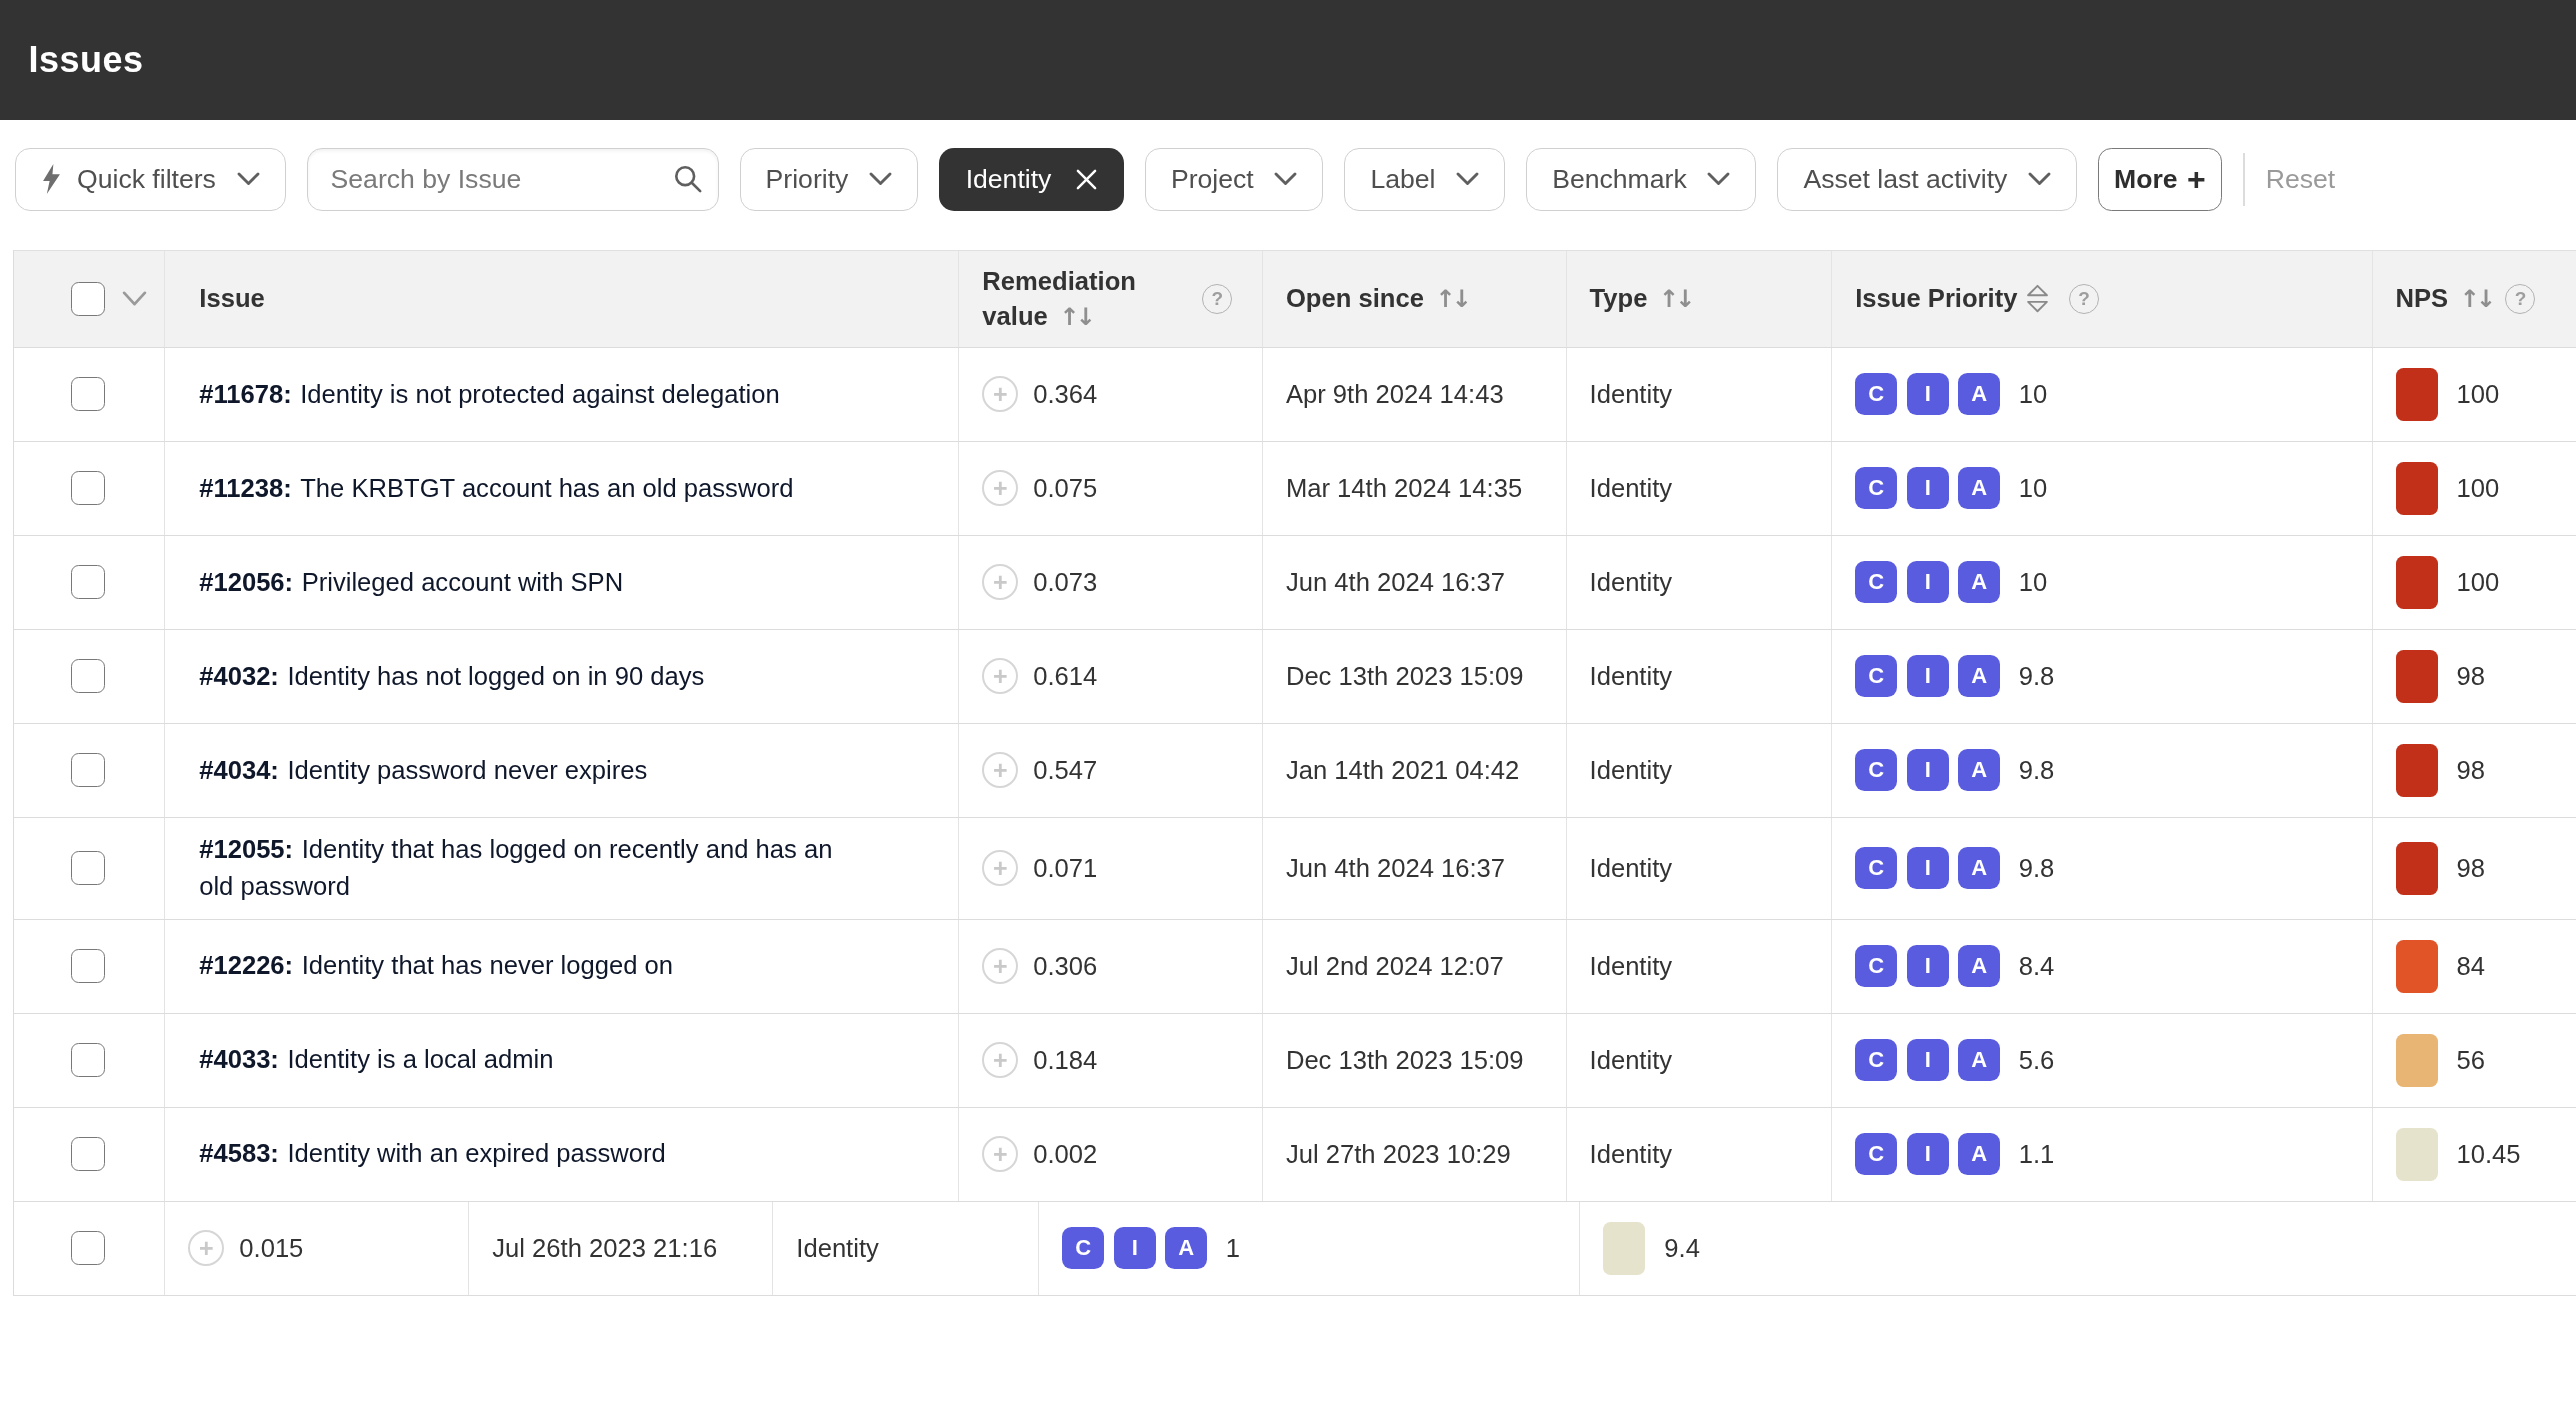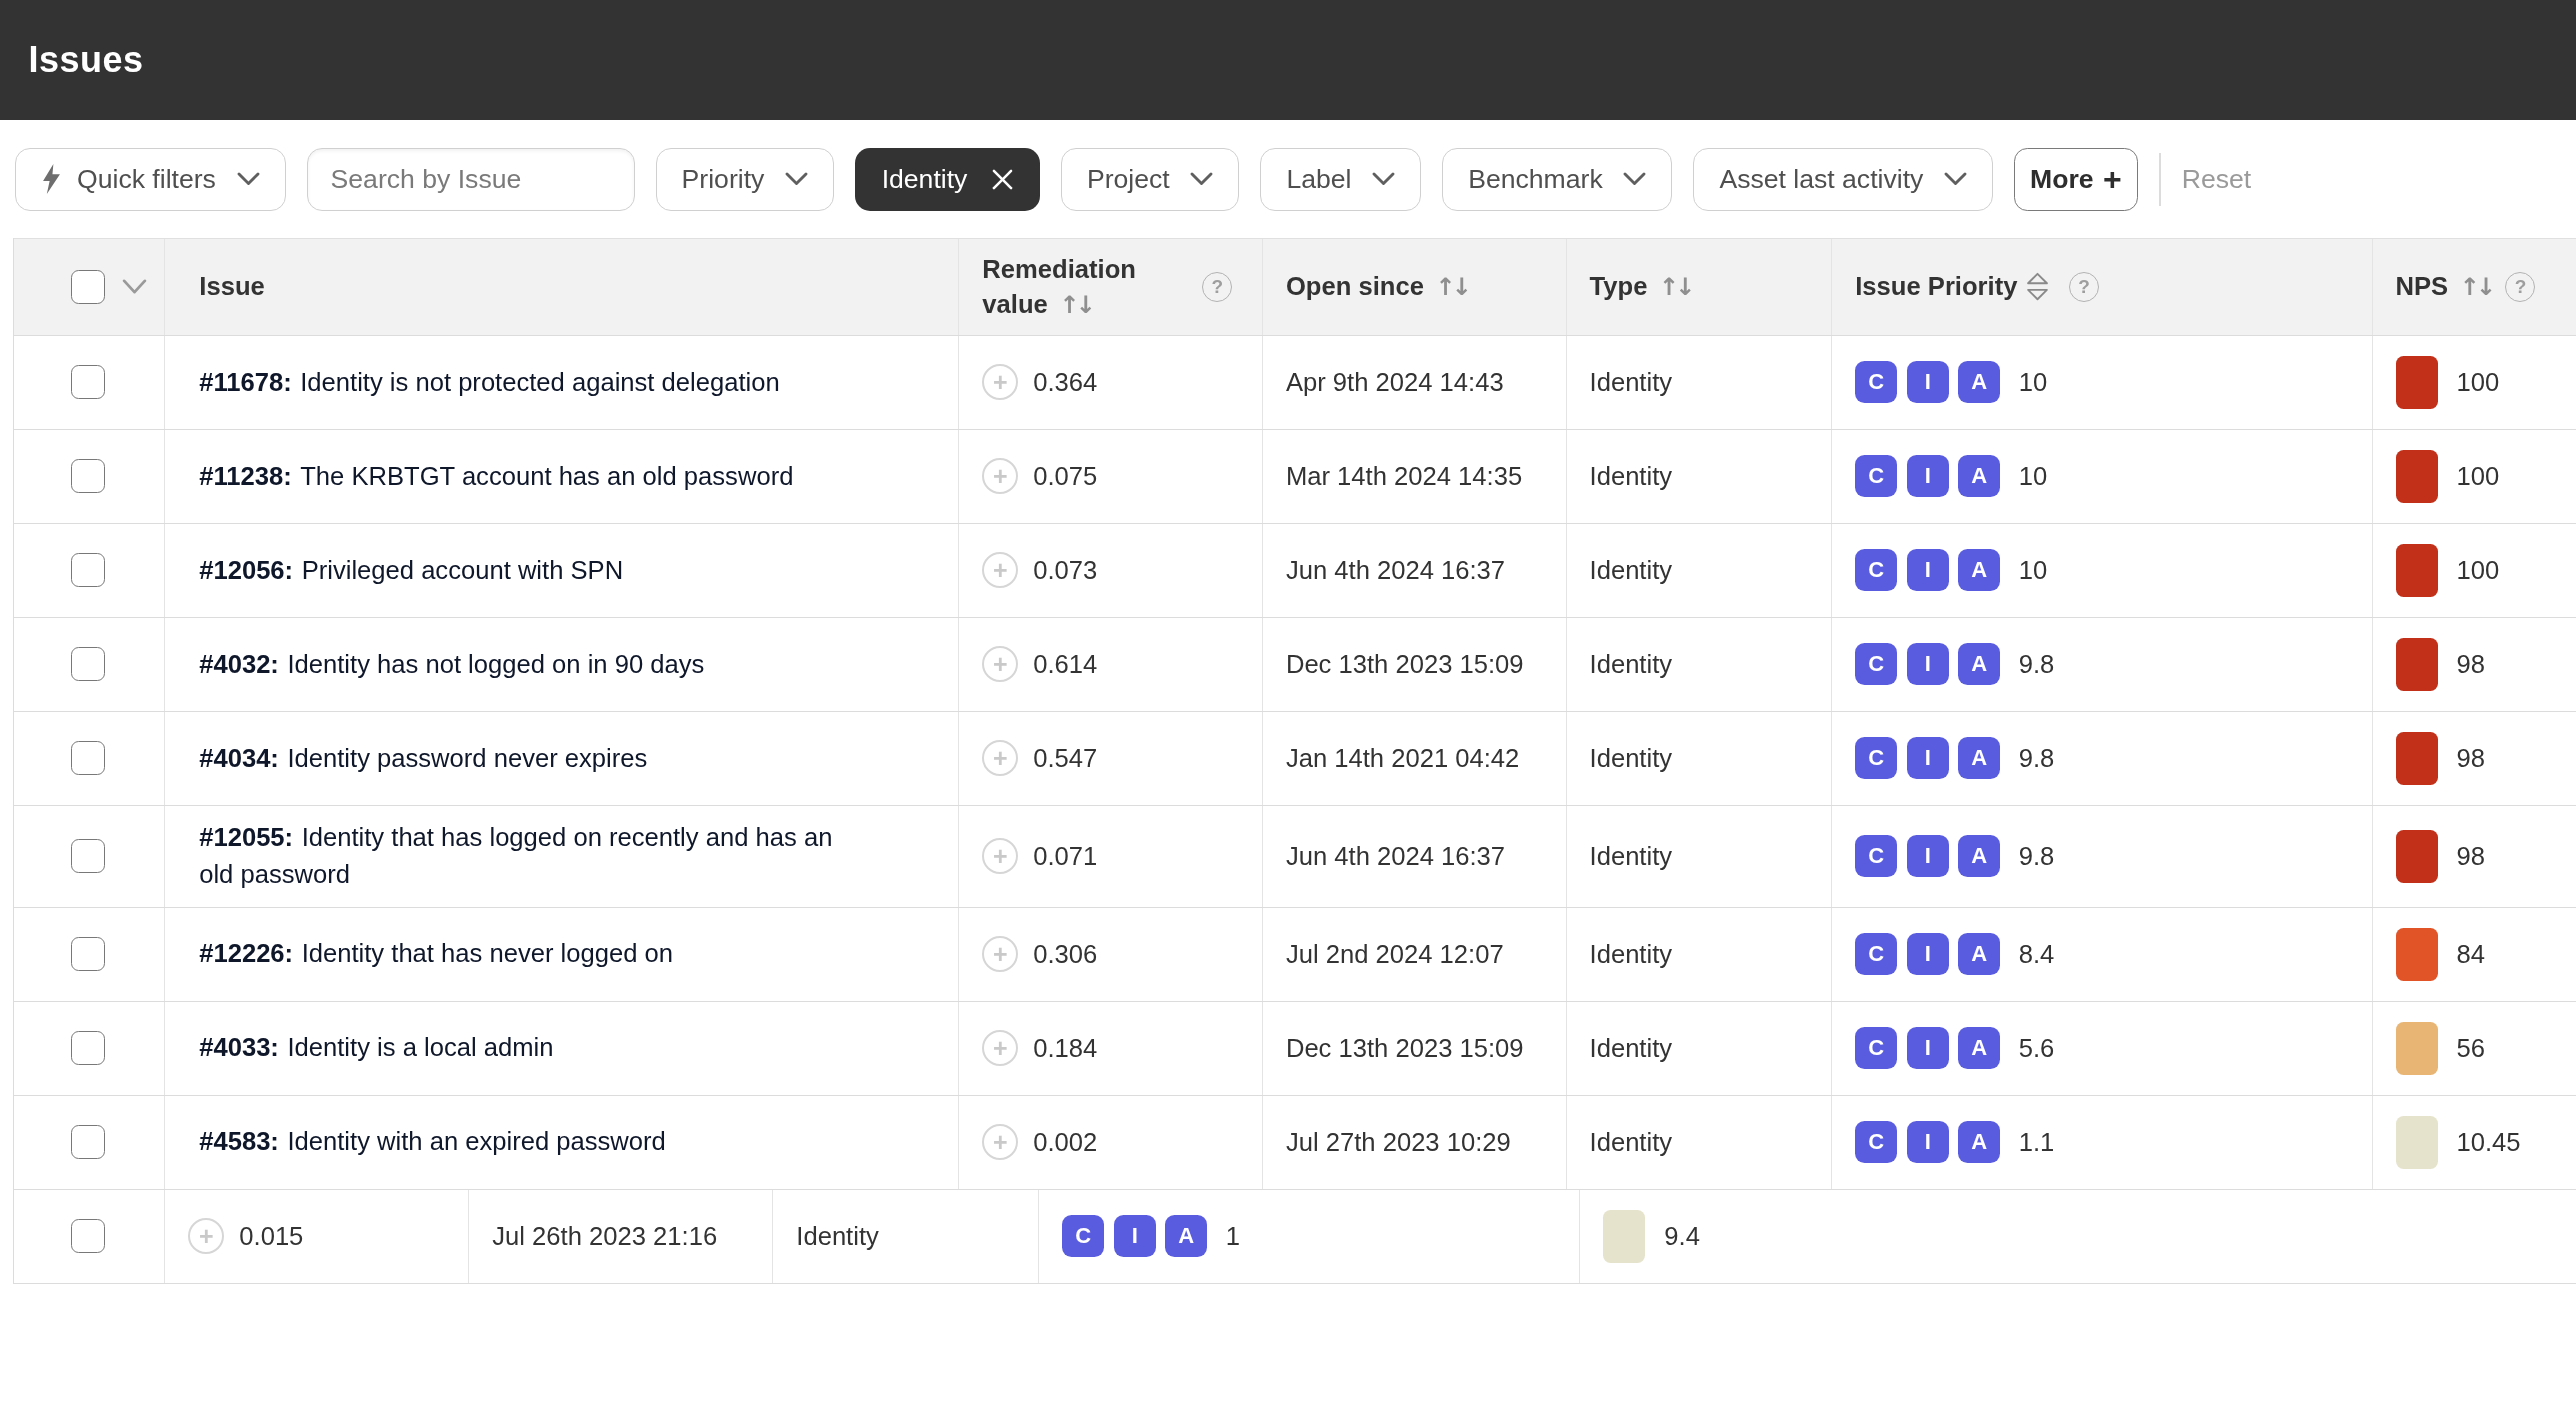--- a/index.html
+++ b/index.html
@@ -9,40 +9,40 @@
   
   .topbar { height:120px; background:#333333; display:flex; align-items:center; padding-left:28.5px; }
   .topbar-title { color:#ffffff; font-size:36px; font-weight:600; letter-spacing:0.5px; }
 
   
   .filterbar { height:118px; display:flex; align-items:center; padding:0 15px; gap:21px; background:#fff; }
   .fbtn { height:63px; display:flex; align-items:center; gap:15px; padding:0 25px;
           border:1.9px solid #d0d0d0; border-radius:15px; background:#fff; cursor:pointer;
           font-size:26.6px; color:#4f4f4f; white-space:nowrap; }
   .fbtn .chev { display:flex; margin-left:5.7px; }
-  .search-wrap { height:63px; width:328px; border:1.9px solid #d0d0d0; border-radius:15px;
+  .search-wrap { height:63px; width:412px; border:1.9px solid #d0d0d0; border-radius:15px;
                  display:flex; align-items:center; padding:0 19px 0 23px;
                  box-shadow:inset 0 1.9px 3.8px rgba(0,0,0,.06); }
   .search-input { flex:1; border:none; outline:none; font-size:26.6px; color:#333;
                   font-family:"Liberation Sans","DejaVu Sans",sans-serif; background:transparent; }
   .search-input::placeholder { color:#7a7a7a; }
   .chip { height:63px; display:flex; align-items:center; gap:25px; padding:0 26.6px;
           background:#333333; border-radius:15px; color:#fff; font-size:26.6px; cursor:pointer; }
   .more-btn { height:63px; display:flex; align-items:center; gap:9.5px; padding:0 15px;
               border:1.9px solid #7a7a7a; border-radius:13.3px; background:#fff; cursor:pointer;
               font-size:26.6px; font-weight:700; color:#2e2e2e; }
   .more-plus { font-size:32px; font-weight:700; line-height:1; }
   .vdiv { width:1.9px; height:53px; background:#dcdcdc; }
   .reset { font-size:26.6px; color:#9a9a9a; cursor:pointer; background:none; border:none;
            font-family:inherit; }
 
   
   .table { margin-left:13.3px; width:2563px; border-left:0.9px solid #dcdcdc; }
   .tr { display:flex; border-bottom:0.9px solid #dcdcdc; background:#fff; }
-  .thead { background:#f2f2f2; border-top:0.9px solid #e0e0e0; min-height:91px; }
+  .thead { background:#f2f2f2; border-top:0.9px solid #e0e0e0; min-height:91px;margin-top:12px; }
   .td, .th { display:flex; align-items:center; padding:13.3px 23px; min-height:93px; font-size:25.6px; }
   .th { font-weight:700; color:#333; min-height:91px; }
   .td + .td, .th + .th { border-left:0.9px solid #e4e4e4; }
 
   .col-select   { width:150px; padding-left:57px; }
   .col-issue    { width:795px; padding-left:34px; padding-right:91px; }
   .col-remed    { width:304px; }
   .col-open     { width:304px; }
   .col-type     { width:266px; }
   .col-priority { width:541px; }

